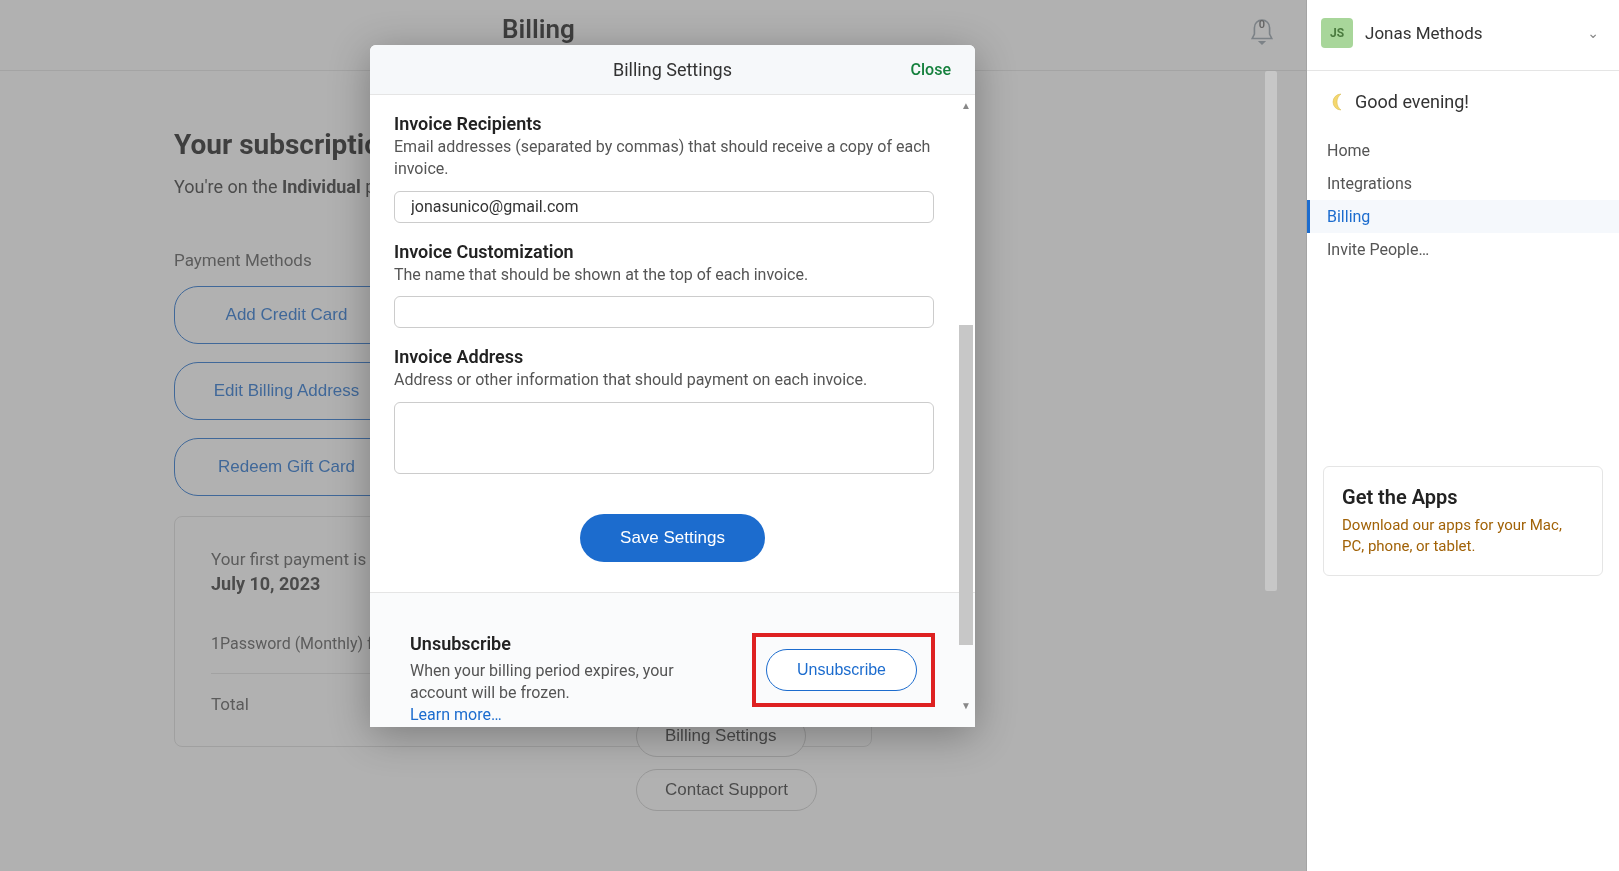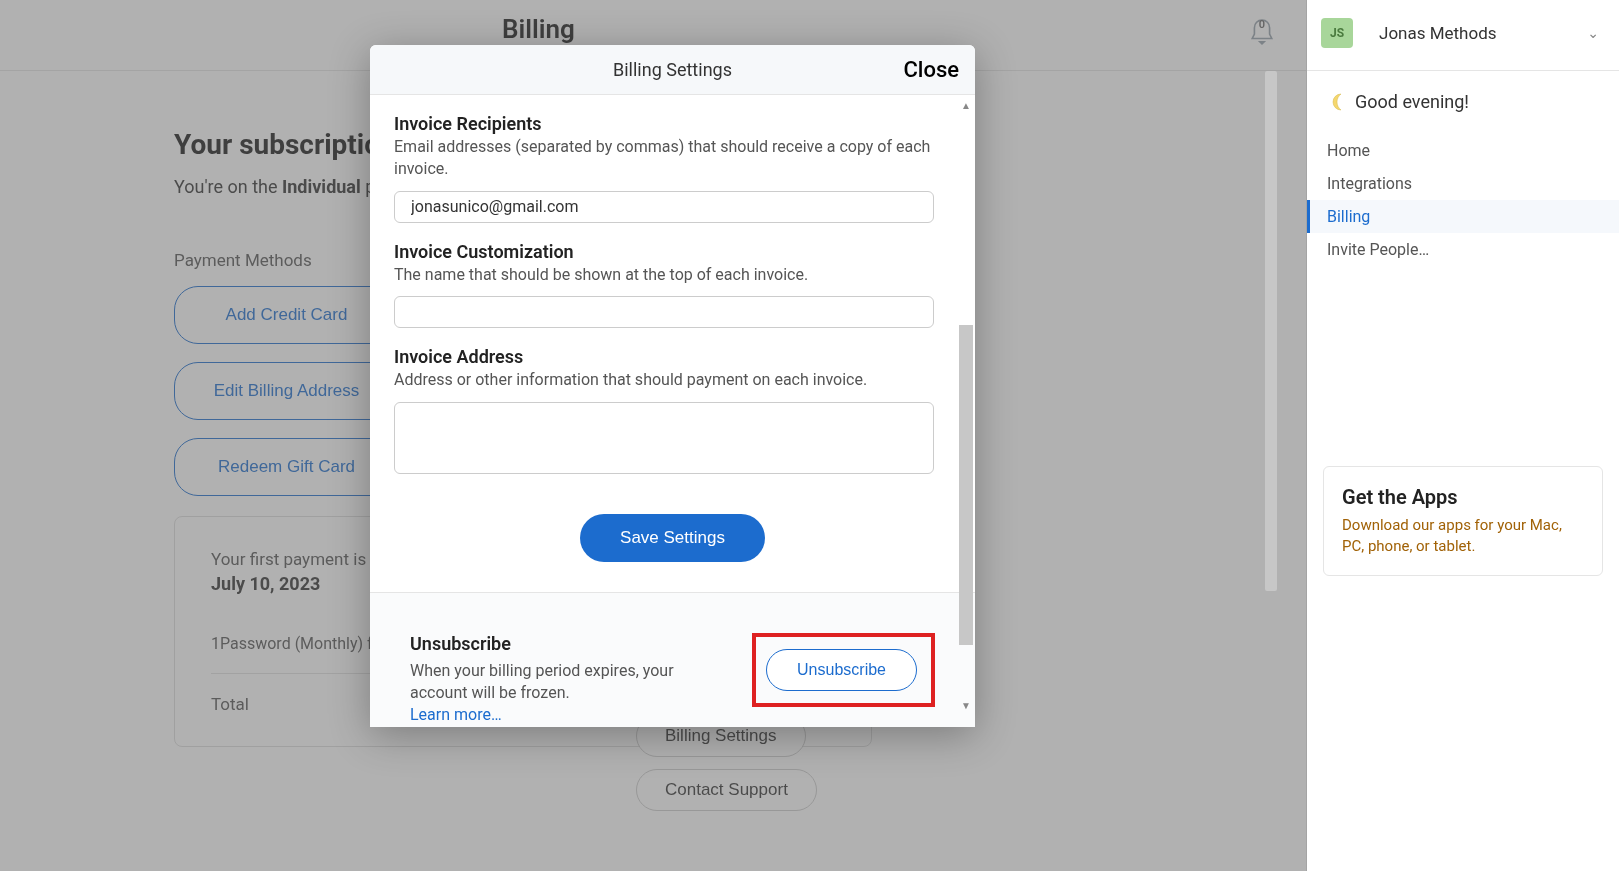--- a/index.html
+++ b/index.html
@@ -130,21 +130,21 @@
     .right-sidebar {
       width: 312px;
       padding: 18px 0 0 0;
       flex-shrink: 0;
       background: #fff;
     }
     .user-row {
       display: flex;
       align-items: center;
       padding: 0 20px 22px 14px;
-      gap: 26px;
+      gap: 12px;
     }
     .avatar {
       width: 32px;
       height: 30px;
       border-radius: 4px;
       background: #a8d69a;
       color: #4a7a3e;
       font-size: 12px;
       font-weight: 700;
       display: flex;
@@ -232,23 +232,23 @@
       border-bottom: 1px solid #e5e5e5;
       display: flex;
       align-items: center;
       justify-content: center;
       border-radius: 6px 6px 0 0;
       position: relative;
     }
     .modal-title { font-size: 18px; color: #333; }
     .modal-close {
       position: absolute;
-      right: 16px;
-      color: #000000;
-      font-size: 22px;
+      right: 24px;
+      color: #15803d;
+      font-size: 16px;
       cursor: pointer;
       font-weight: 500;
     }
     .modal-body {
       flex: 1;
       overflow-y: hidden;
       position: relative;
     }
     .modal-inner {
       padding: 18px 24px 0 24px;

